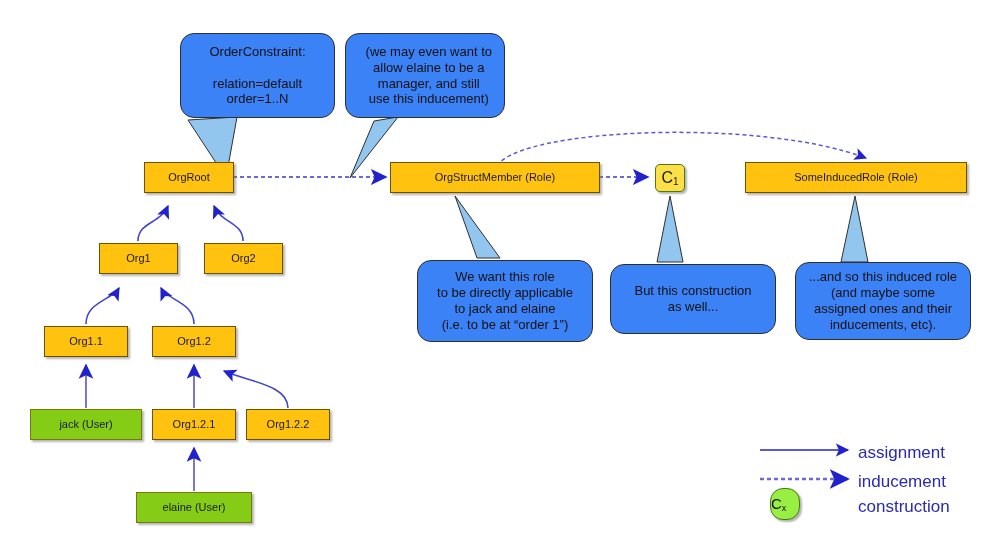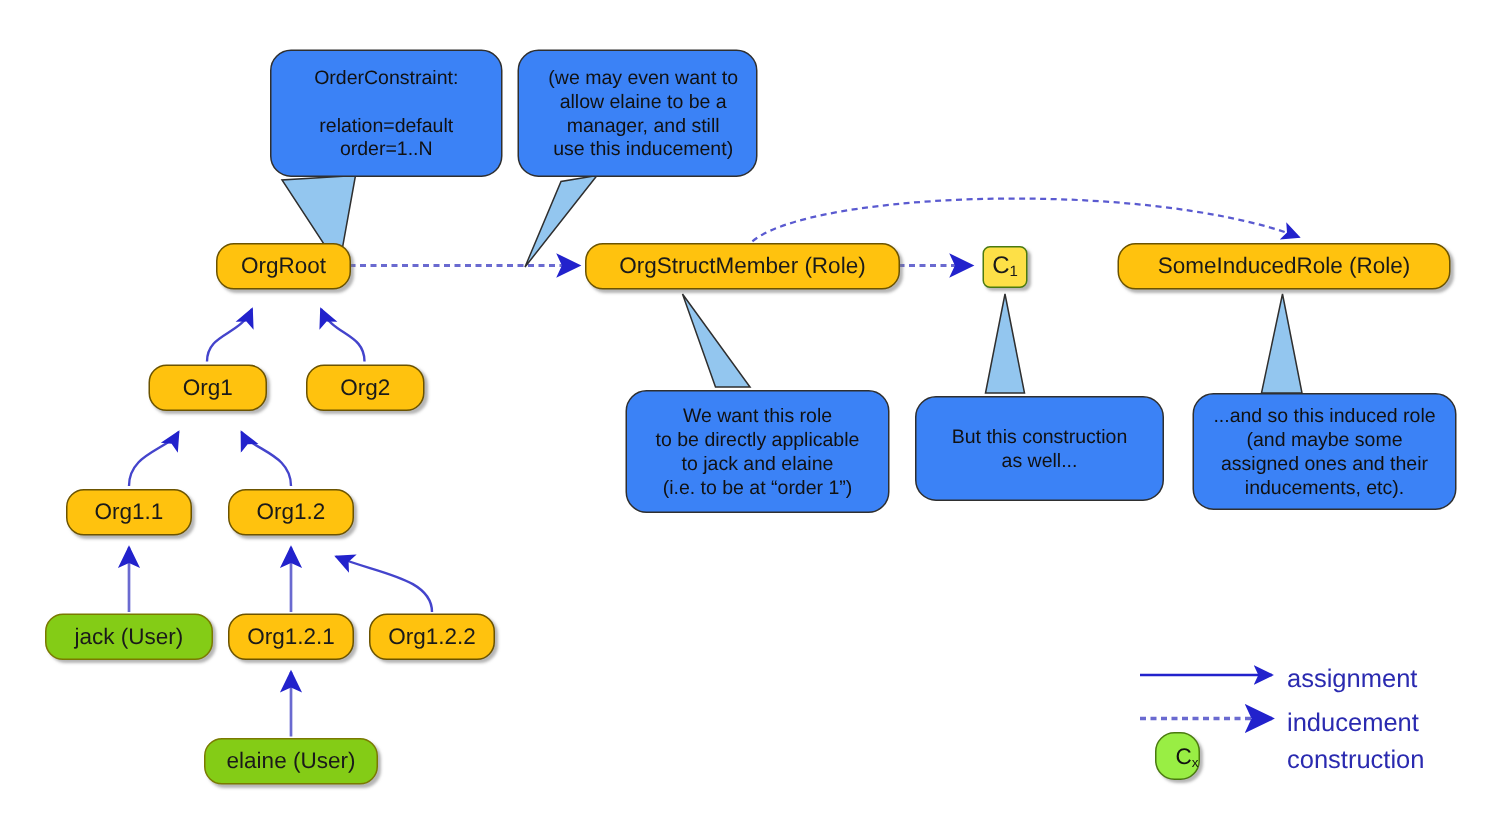--- a/index.html
+++ b/index.html
@@ -8,24 +8,24 @@
     width:996px;height:548px;overflow:hidden;position:relative;
   }
   #stage{position:relative;width:996px;height:548px;}
   #wires{position:absolute;left:0;top:0;width:996px;height:548px;}
 
   .node{
     position:absolute;
     box-sizing:border-box;
     display:flex;align-items:center;justify-content:center;
     border:1px solid #6b5300;
-    border-radius:12px;
+    border-radius:0;
     background:#ffc20e;
     color:#1a1a1a;
-    font-size:15px;
+    font-size:11px;
     line-height:1;
     white-space:nowrap;
     box-shadow:2px 2px 2px rgba(120,120,120,0.55);
     z-index:5;
   }
   .node.user{
     background:#84cc16;
     border-color:#7a7a00;
   }
   .node.constr{
@@ -58,21 +58,21 @@
     font-size:17px;
     white-space:nowrap;
     z-index:5;
   }
   .lg-box{
     position:absolute;
     width:28px;height:30px;
     background:#99ee44;
     border:1px solid #4a7a10;
     border-radius:13px;
-    display:flex;align-items:center;justify-content:flex-end;
+    display:flex;align-items:center;justify-content:flex-start;
     font-size:15px;color:#111;
     box-shadow:2px 2px 2px rgba(120,120,120,0.55);
     z-index:5;
   }
   .lg-box sub{font-size:9px;vertical-align:-2px;}
 </style>
 </head>
 <body>
 
 <div id="stage">

